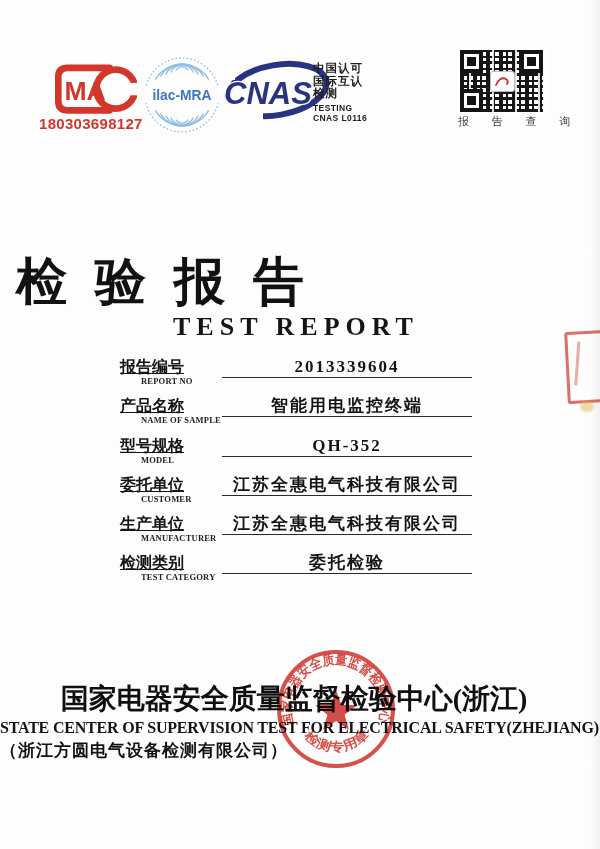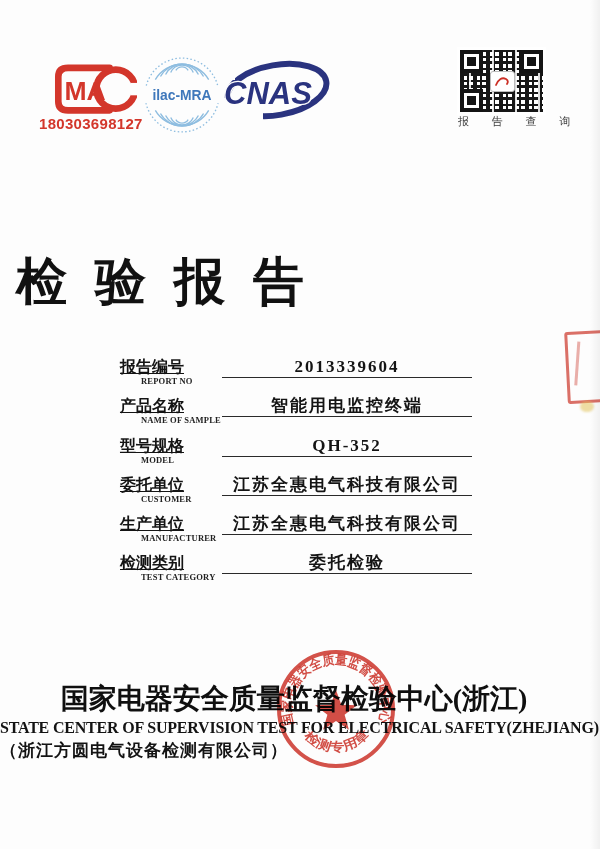--- a/index.html
+++ b/index.html
@@ -140,34 +140,42 @@
 
   <svg class="cnas-svg" viewBox="0 0 112 64">
     <g>
       <ellipse cx="56" cy="30" rx="50" ry="25" fill="none" stroke="#2a337f" stroke-width="6" transform="rotate(-10 56 30)"></ellipse>
       <rect x="0" y="38" width="42" height="26" fill="#fdfdfd"></rect>
       <rect x="0" y="0" width="14" height="20" fill="#fdfdfd"></rect>
     </g>
     <text x="3" y="44" font-family="Liberation Sans, sans-serif" font-size="31" font-weight="bold" font-style="italic" fill="#2a337f" style="paint-order:stroke;stroke:#fdfdfd;stroke-width:2.5">CNAS</text>
   </svg>
 
+  <div class="accred">
+    <div class="zh">中国认可</div>
+    <div class="zh">国际互认</div>
+    <div class="zh">检测</div>
+    <div class="en first">TESTING</div>
+    <div class="en">CNAS L0116</div>
+  </div>
 
   <div class="qr-box">
     <div class="finder tl"></div>
     <div class="finder tr"></div>
     <div class="finder bl"></div>
     <div class="qr-center">
       <svg viewBox="0 0 23 19" width="23" height="19">
         <path d="M 5,13 Q 9,4 15,7 Q 18,9 16,12" fill="none" stroke="#cc3026" stroke-width="1.8" stroke-linecap="round"></path>
       </svg>
     </div>
   </div>
   <div class="qr-caption">报 告 查 询</div>
 
   <div class="title-zh">检验报告</div>
+  <div class="title-en">TEST REPORT</div>
 
   <div class="fields">
 
     <div class="field-row">
       <span class="f-label">报告编号</span>
       <span class="f-sub">REPORT NO</span>
       <span class="f-line"><span class="f-value">2013339604</span></span>
     </div>
 
     <div class="field-row">

